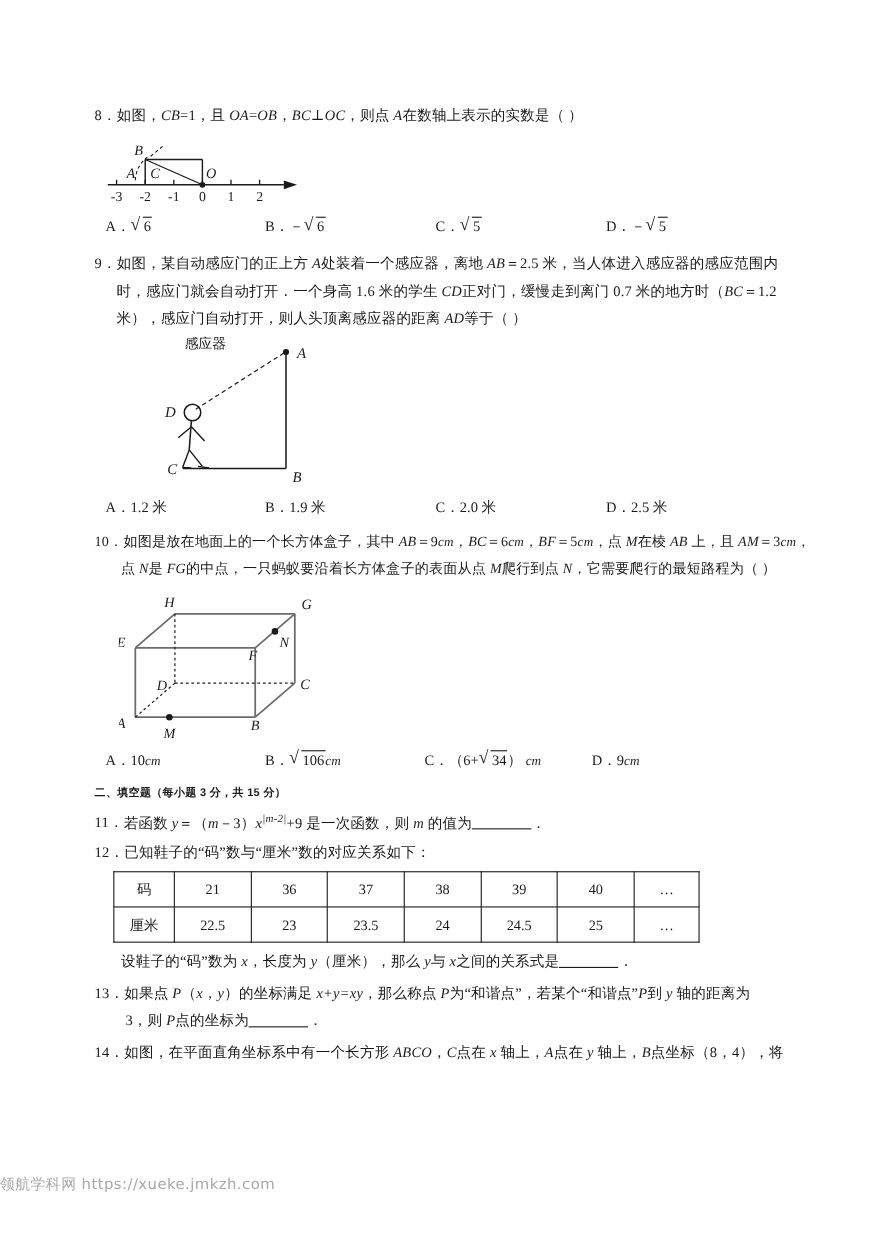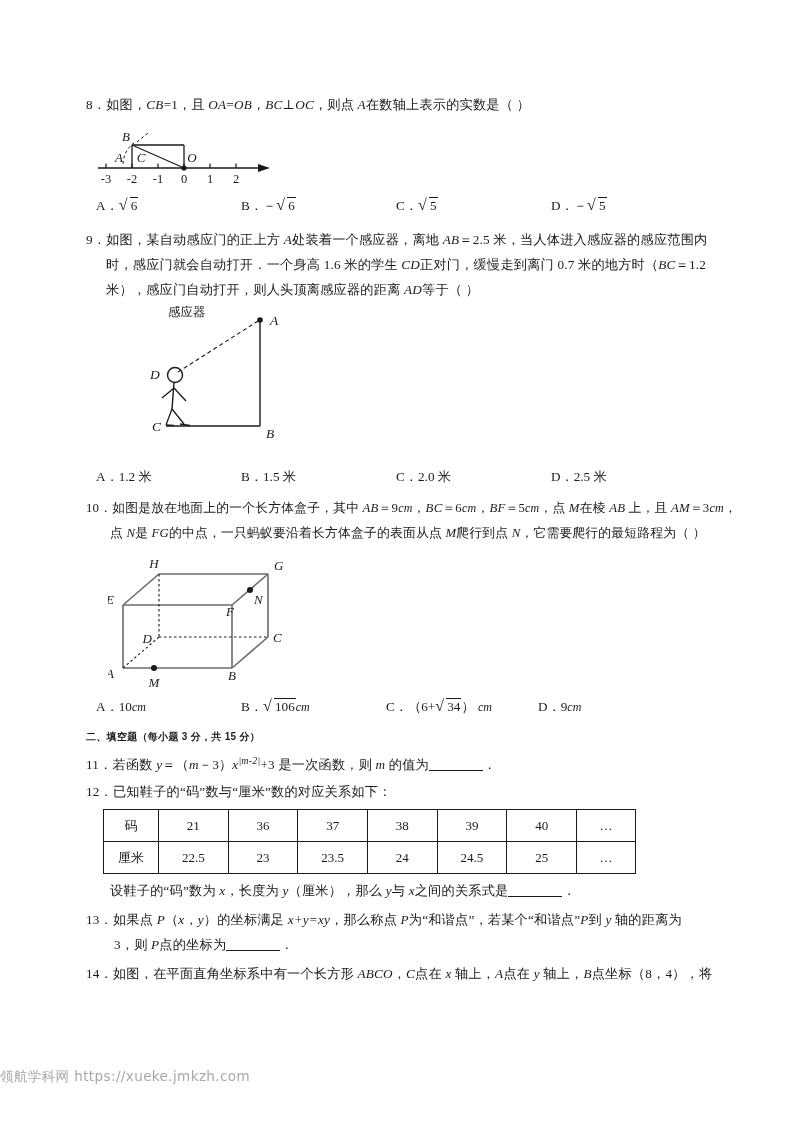--- a/index.html
+++ b/index.html
@@ -250,23 +250,23 @@
         <line x1="58" y1="118" x2="68" y2="119.5" stroke="#1a1a1a" stroke-width="1.3"></line>
 
         <text x="148" y="19" font-family="Liberation Serif, serif" font-style="italic" font-size="13.5" fill="#1a1a1a">A</text>
         <text x="144" y="132" font-family="Liberation Serif, serif" font-style="italic" font-size="13.5" fill="#1a1a1a">B</text>
         <text x="30" y="125" font-family="Liberation Serif, serif" font-style="italic" font-size="13.5" fill="#1a1a1a">C</text>
         <text x="28" y="73" font-family="Liberation Serif, serif" font-style="italic" font-size="13.5" fill="#1a1a1a">D</text>
         <text x="46" y="10" font-family="DejaVu Sans, sans-serif" font-size="12.5" fill="#1a1a1a">感应器</text>
       </svg>
     </div>
 
-    <div class="options" style="margin-top:18px;">
+    <div class="options" style="margin-top:2px;">
       <div class="opt opt-a"><span>A．</span><span>1.2 米</span></div>
-      <div class="opt opt-b"><span>B．</span><span>1.5 米</span></div>
+      <div class="opt opt-b"><span>B．</span><span>1.9 米</span></div>
       <div class="opt opt-c"><span>C．</span><span>2.0 米</span></div>
       <div class="opt opt-d"><span>D．</span><span>2.5 米</span></div>
     </div>
   </div>
 
   <div class="qblock" style="margin-top:6px;">
     <div class="qline" style="font-size:12.8px;">
       <span class="num-wide">10．</span><span>如图是放在地面上的一个长方体盒子，其中 </span><span class="it">AB</span><span>＝9</span><span class="small-it">cm</span><span>，</span><span class="it">BC</span><span>＝6</span><span class="small-it">cm</span><span>，</span><span class="it">BF</span><span>＝5</span><span class="small-it">cm</span><span>，点 </span><span class="it">M</span><span>在棱 </span><span class="it">AB</span><span> 上，且 </span><span class="it">AM</span><span>＝3</span><span class="small-it">cm</span><span>，</span>
     </div>
     <div class="qline indent" style="font-size:12.8px; padding-left:24px;">
@@ -320,21 +320,21 @@
       <div class="opt opt-b"><span>B．</span><span class="rad"><span class="rsym">√</span><span class="rbody">106</span></span><span class="small-it">cm</span></div>
       <div class="opt opt-c" style="left:300px;"><span>C．</span><span>（6+</span><span class="rad"><span class="rsym">√</span><span class="rbody">34</span></span><span>）</span> <span class="small-it">cm</span></div>
       <div class="opt opt-d" style="left:452px;"><span>D．</span><span>9</span><span class="small-it">cm</span></div>
     </div>
   </div>
 
   <div class="section-head">二、填空题（每小题 3 分，共 15 分）</div>
 
   <div class="qblock">
     <div class="qline">
-      <span class="num-wide">11．</span><span>若函数 </span><span class="it">y</span><span>＝（</span><span class="it">m</span><span>－3）</span><span class="it">x</span><sup class="exp">|m-2|</sup><span>+3 是一次函数，则 </span><span class="it">m</span><span> 的值为</span><span class="blank"></span><span>．</span>
+      <span class="num-wide">11．</span><span>若函数 </span><span class="it">y</span><span>＝（</span><span class="it">m</span><span>－3）</span><span class="it">x</span><sup class="exp">|m-2|</sup><span>+9 是一次函数，则 </span><span class="it">m</span><span> 的值为</span><span class="blank"></span><span>．</span>
     </div>
   </div>
 
   <div class="qblock">
     <div class="qline">
       <span class="num-wide">12．</span><span>已知鞋子的“码”数与“厘米”数的对应关系如下：</span>
     </div>
 
     <table class="shoe-table">
       <tbody>

